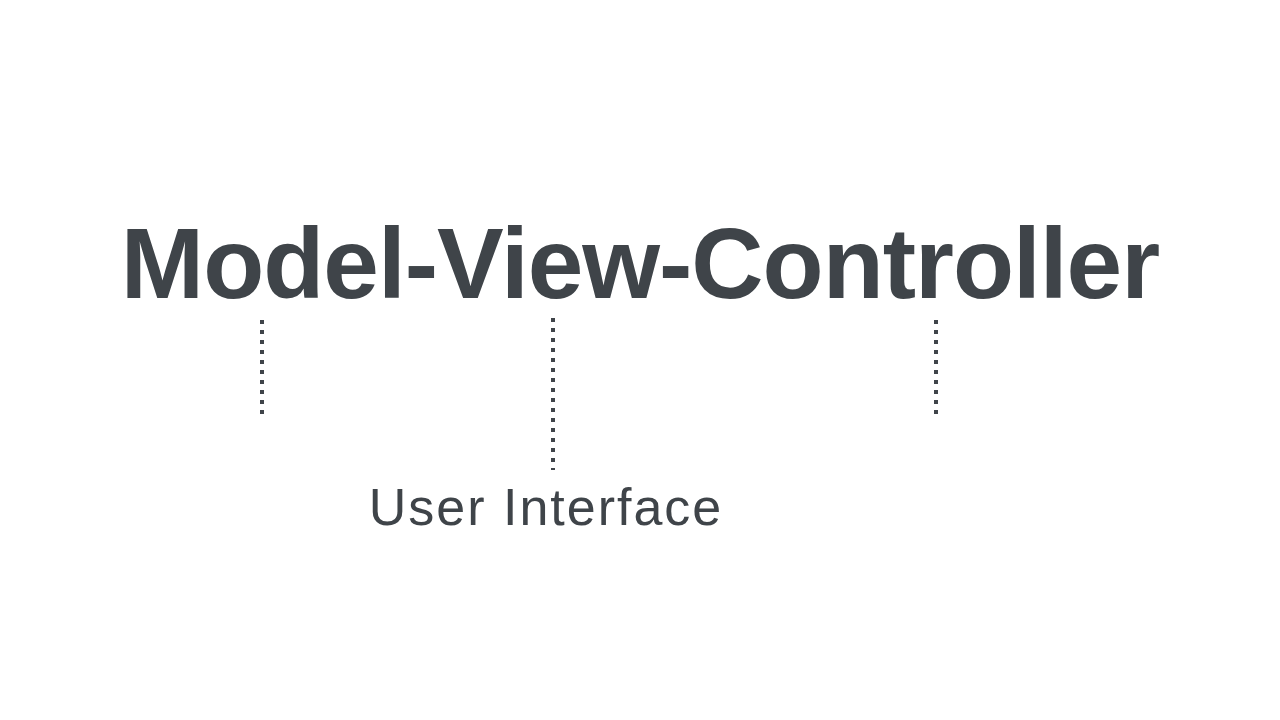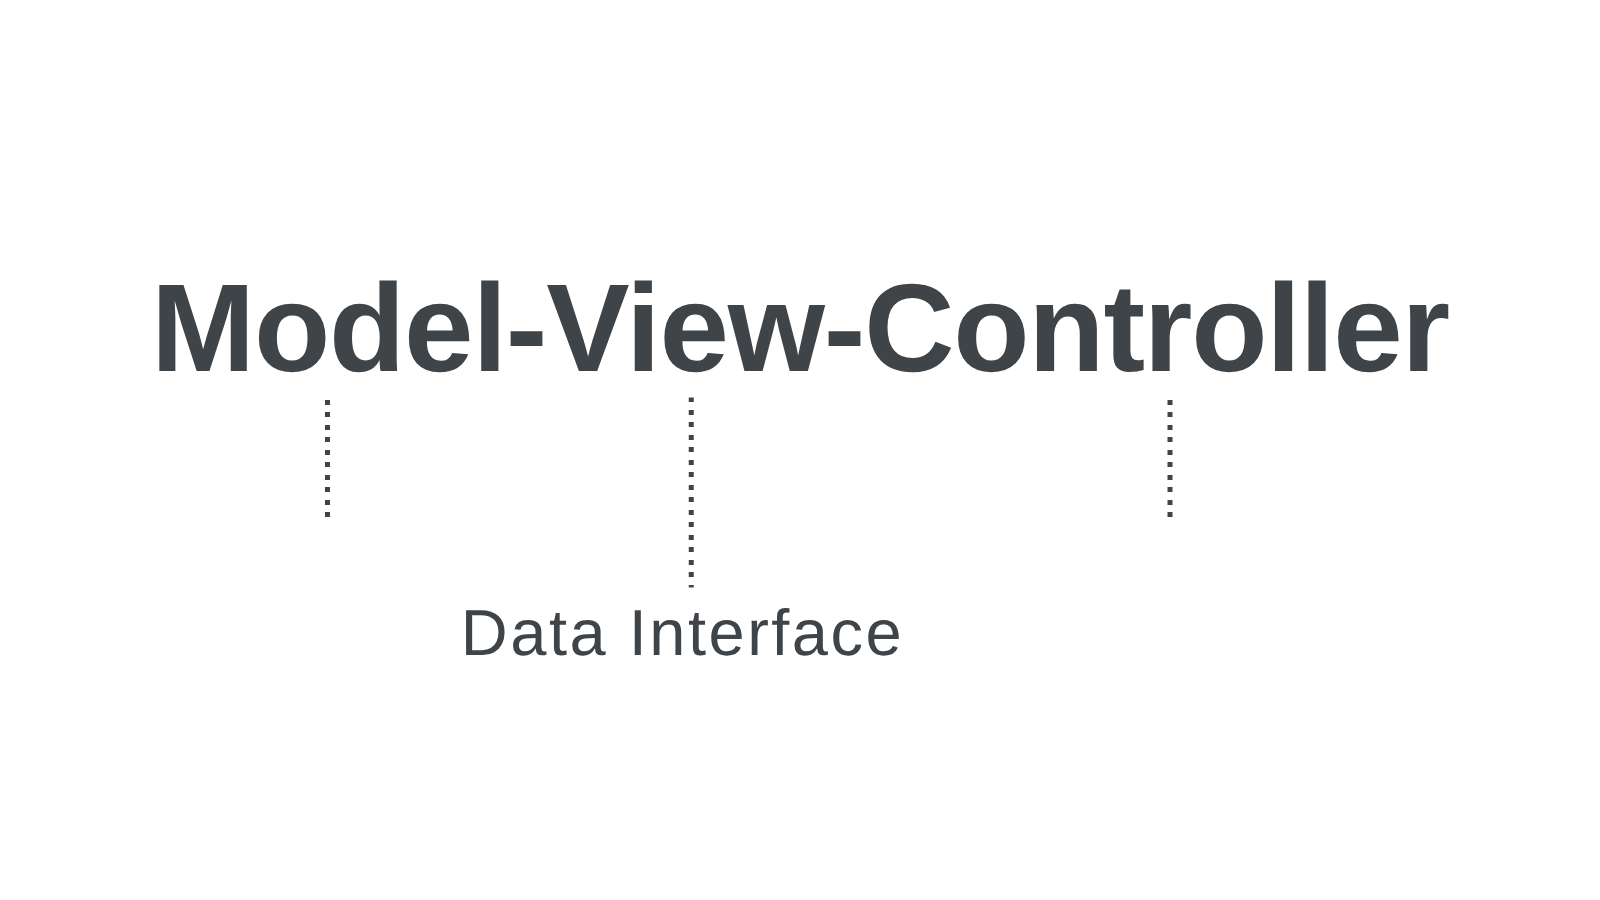--- a/index.html
+++ b/index.html
@@ -67,14 +67,14 @@
 </head>
 <body>
 
 <div class="slide">
   <h1 class="title">Model-View-Controller</h1>
 
   <div class="dotline line-model"></div>
   <div class="dotline line-view"></div>
   <div class="dotline line-controller"></div>
 
-  <div class="label label-view">Data Interface</div>
+  <div class="label label-view">User Interface</div>
 </div>
 
 </body></html>

